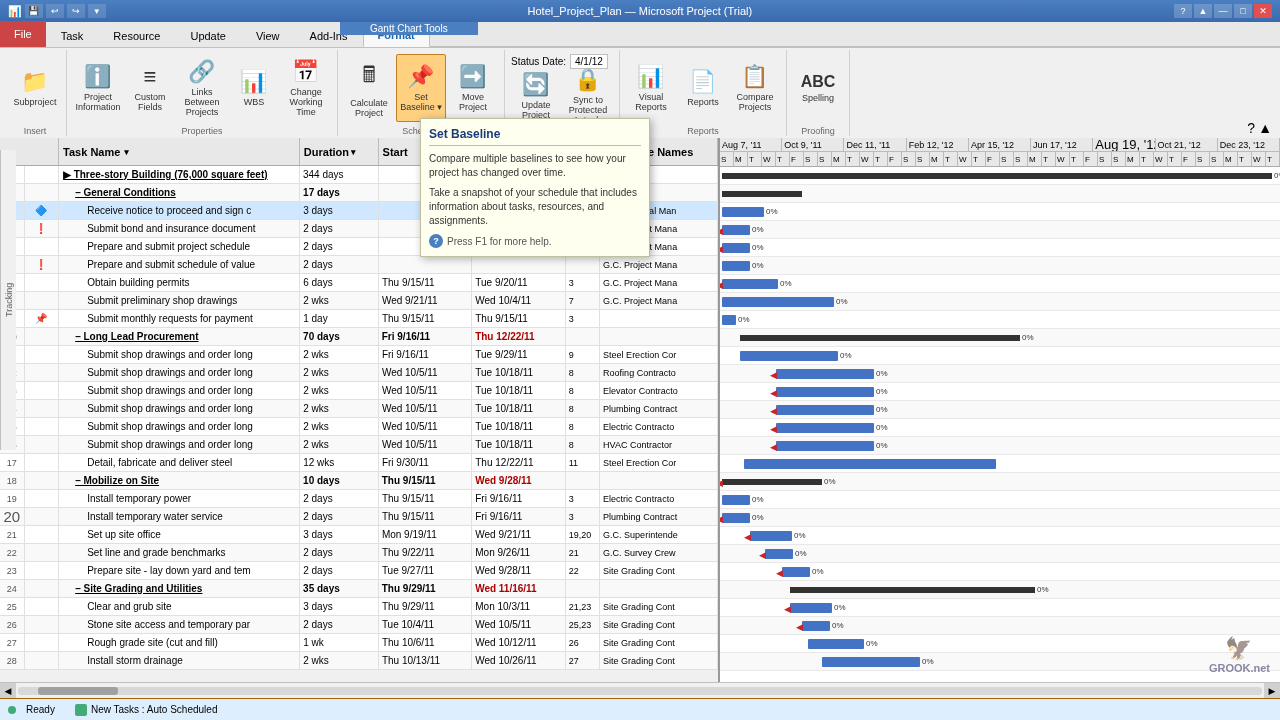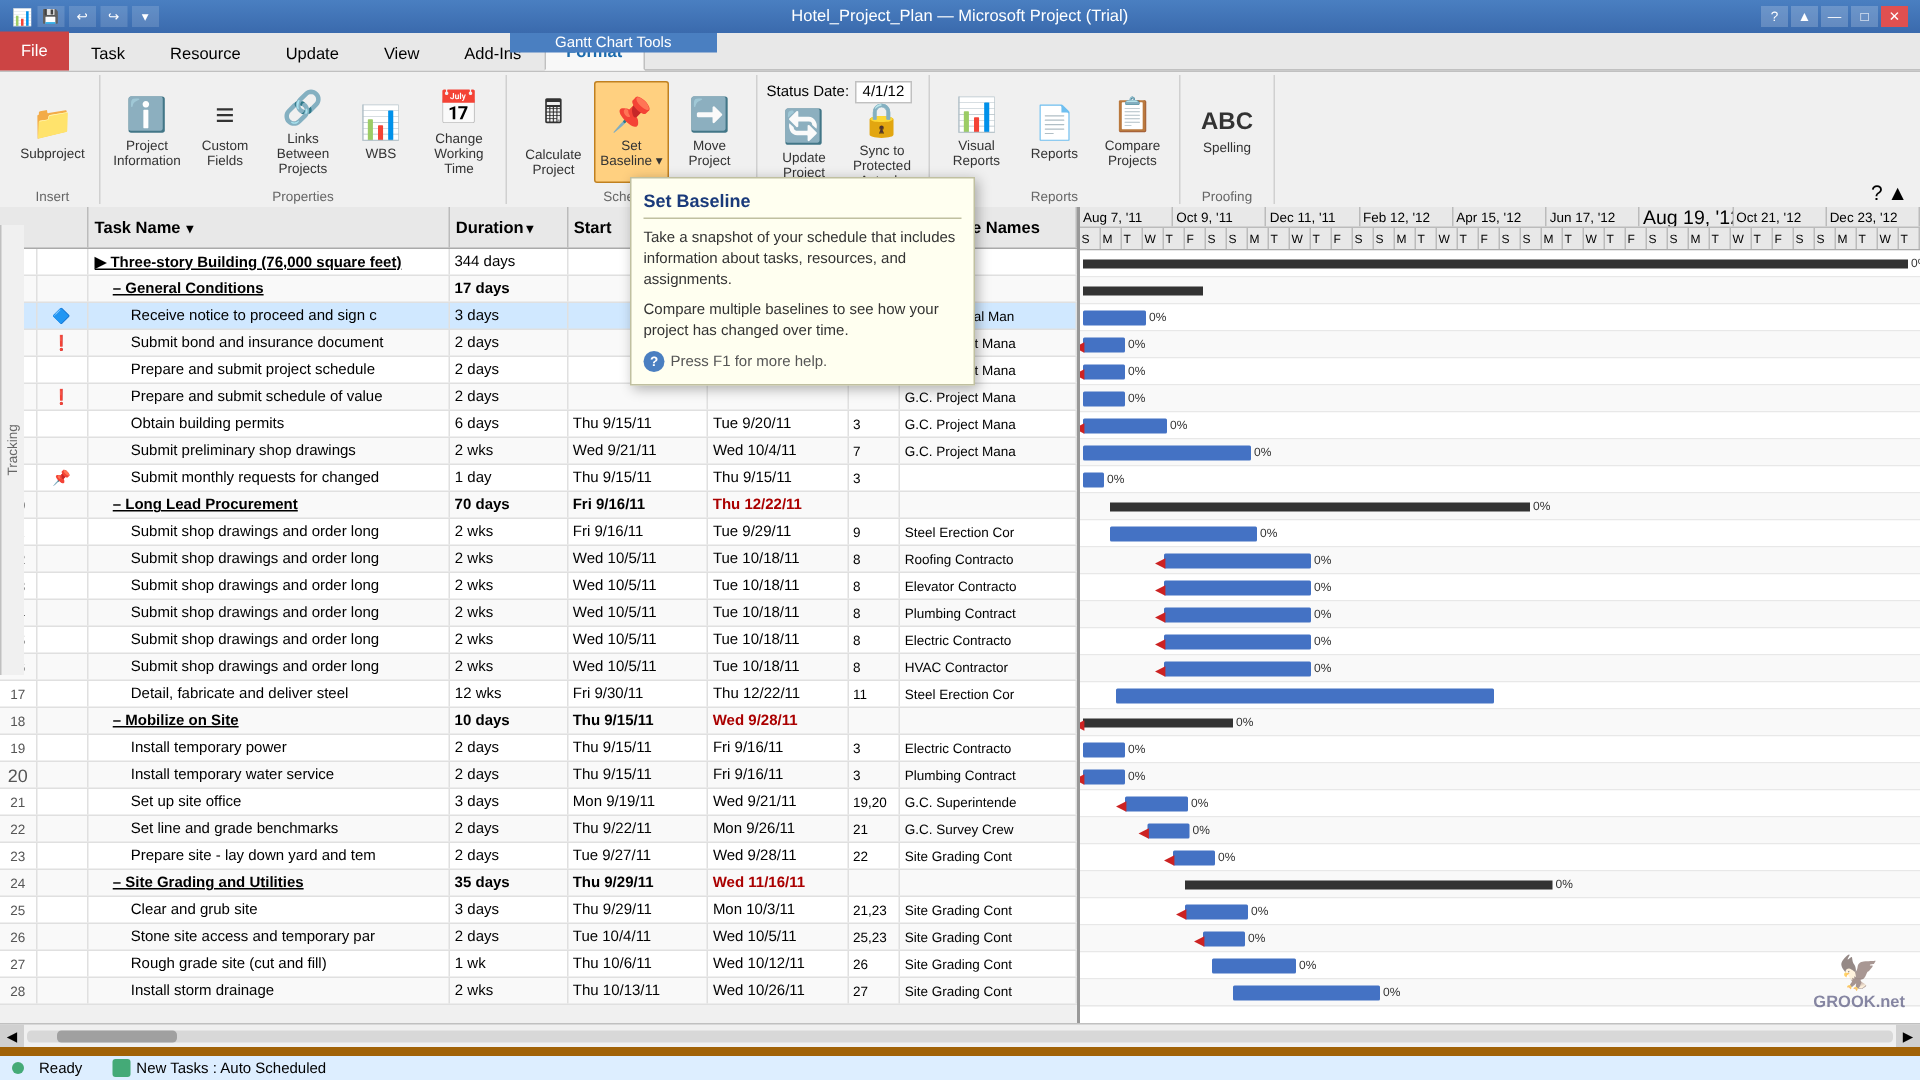--- a/index.html
+++ b/index.html
@@ -396,21 +396,21 @@
     <div class="grid-cell cell-task " style="padding-left:28px;">Submit preliminary shop drawings</div>
     <div class="grid-cell cell-duration" style="">2 wks</div>
     <div class="grid-cell cell-start" style="">Wed 9/21/11</div>
     <div class="grid-cell cell-finish" style="">Wed 10/4/11</div>
     <div class="grid-cell cell-pred" style="width:35px; font-size:9px;">7</div>
     <div class="grid-cell cell-resource" style="width:120px; font-size:9px;">G.C. Project Mana</div>
   </div>
           <div class="grid-row">
     <div class="grid-cell cell-indicator" style="width:25px; font-size:9px; color:#555; justify-content:center;">9</div>
     <div class="grid-cell cell-indicator" style="width:35px; justify-content:center; font-size:10px;">📌</div>
-    <div class="grid-cell cell-task " style="padding-left:28px;">Submit monthly requests for changed</div>
+    <div class="grid-cell cell-task " style="padding-left:28px;">Submit monthly requests for payment</div>
     <div class="grid-cell cell-duration" style="">1 day</div>
     <div class="grid-cell cell-start" style="">Thu 9/15/11</div>
     <div class="grid-cell cell-finish" style="">Thu 9/15/11</div>
     <div class="grid-cell cell-pred" style="width:35px; font-size:9px;">3</div>
     <div class="grid-cell cell-resource" style="width:120px; font-size:9px;"></div>
   </div>
           <div class="grid-row">
     <div class="grid-cell cell-indicator" style="width:25px; font-size:9px; color:#555; justify-content:center;">10</div>
     <div class="grid-cell cell-indicator" style="width:35px; justify-content:center; font-size:10px;"></div>
     <div class="grid-cell cell-task task-summary" style="padding-left:16px;">– Long Lead Procurement</div>
@@ -504,21 +504,21 @@
     <div class="grid-cell cell-indicator" style="width:25px; font-size:9px; color:#555; justify-content:center;">19</div>
     <div class="grid-cell cell-indicator" style="width:35px; justify-content:center; font-size:10px;"></div>
     <div class="grid-cell cell-task " style="padding-left:28px;">Install temporary power</div>
     <div class="grid-cell cell-duration" style="">2 days</div>
     <div class="grid-cell cell-start" style="">Thu 9/15/11</div>
     <div class="grid-cell cell-finish" style="">Fri 9/16/11</div>
     <div class="grid-cell cell-pred" style="width:35px; font-size:9px;">3</div>
     <div class="grid-cell cell-resource" style="width:120px; font-size:9px;">Electric Contracto</div>
   </div>
           <div class="grid-row">
-    <div class="grid-cell cell-indicator" style="width:25px; font-size:12px; color:#555; justify-content:center;">20</div>
+    <div class="grid-cell cell-indicator" style="width:25px; font-size:15px; color:#555; justify-content:center;">20</div>
     <div class="grid-cell cell-indicator" style="width:35px; justify-content:center; font-size:10px;"></div>
     <div class="grid-cell cell-task " style="padding-left:28px;">Install temporary water service</div>
     <div class="grid-cell cell-duration" style="">2 days</div>
     <div class="grid-cell cell-start" style="">Thu 9/15/11</div>
     <div class="grid-cell cell-finish" style="">Fri 9/16/11</div>
     <div class="grid-cell cell-pred" style="width:35px; font-size:9px;">3</div>
     <div class="grid-cell cell-resource" style="width:120px; font-size:9px;">Plumbing Contract</div>
   </div>
           <div class="grid-row">
     <div class="grid-cell cell-indicator" style="width:25px; font-size:9px; color:#555; justify-content:center;">21</div>
@@ -793,36 +793,36 @@
         <div style="font-size:11px; font-weight:bold; color:#3a3a6a;">GROOK.net</div>
       </div>
     </div>
   </div>
 
   <div style="position:absolute; left:0; top:150px; width:16px; height:300px; background:#f0f0f0; border-right:1px solid #c0c0c0; display:flex; align-items:center; justify-content:center; writing-mode:vertical-rl; font-size:9px; color:#666; transform:rotate(180deg);">Tracking</div>
 </div>
 
 <div id="set-baseline-popup">
   <div class="popup-title">Set Baseline</div>
+  <div class="popup-text">Compare multiple baselines to see how your project has changed over time.</div>
   <div class="popup-text">Take a snapshot of your schedule that includes information about tasks, resources, and assignments.</div>
-  <div class="popup-text">Compare multiple baselines to see how your project has changed over time.</div>
   <div class="popup-help">
     <div class="popup-help-icon">?</div>
     <span>Press F1 for more help.</span>
   </div>
 </div>
 
 <div id="scrollbar-h" style="position:fixed; bottom:22px; left:0; right:0; height:16px; background:#f0f0f0; border-top:1px solid #c0c0c0; display:flex; align-items:center; gap:0;">
   <div style="width:16px; height:16px; background:#d0d0d0; display:flex; align-items:center; justify-content:center; cursor:pointer; font-size:9px;">◀</div>
   <div style="flex:1; height:8px; background:#d8d8d8; margin:0 2px; border-radius:3px; position:relative;">
     <div style="width:80px; height:8px; background:#a0a0a0; border-radius:3px; position:absolute; left:20px;"></div>
   </div>
   <div style="width:16px; height:16px; background:#d0d0d0; display:flex; align-items:center; justify-content:center; cursor:pointer; font-size:9px;">▶</div>
 </div>
 
-<div id="status-bar" style="position:fixed; bottom:0; left:0; right:0; height:22px; background:#ddeeff; border-top:6px solid #a16207; display:flex; align-items:center; padding:0 8px; font-size:10px; gap:10px;">
+<div id="status-bar" style="position:fixed; bottom:0; left:0; right:0; height:22px; background:#ddeeff; border-top:1px solid #a16207; display:flex; align-items:center; padding:0 8px; font-size:10px; gap:10px;">
   <div class="status-indicator"></div>
   <span>Ready</span>
   <span style="margin-left:10px; display:flex; align-items:center; gap:4px;">
     <span style="width:12px; height:12px; background:#4a7; border-radius:2px; display:inline-block;"></span>
     <span>New Tasks : Auto Scheduled</span>
   </span>
 </div>
 
 </body></html>

